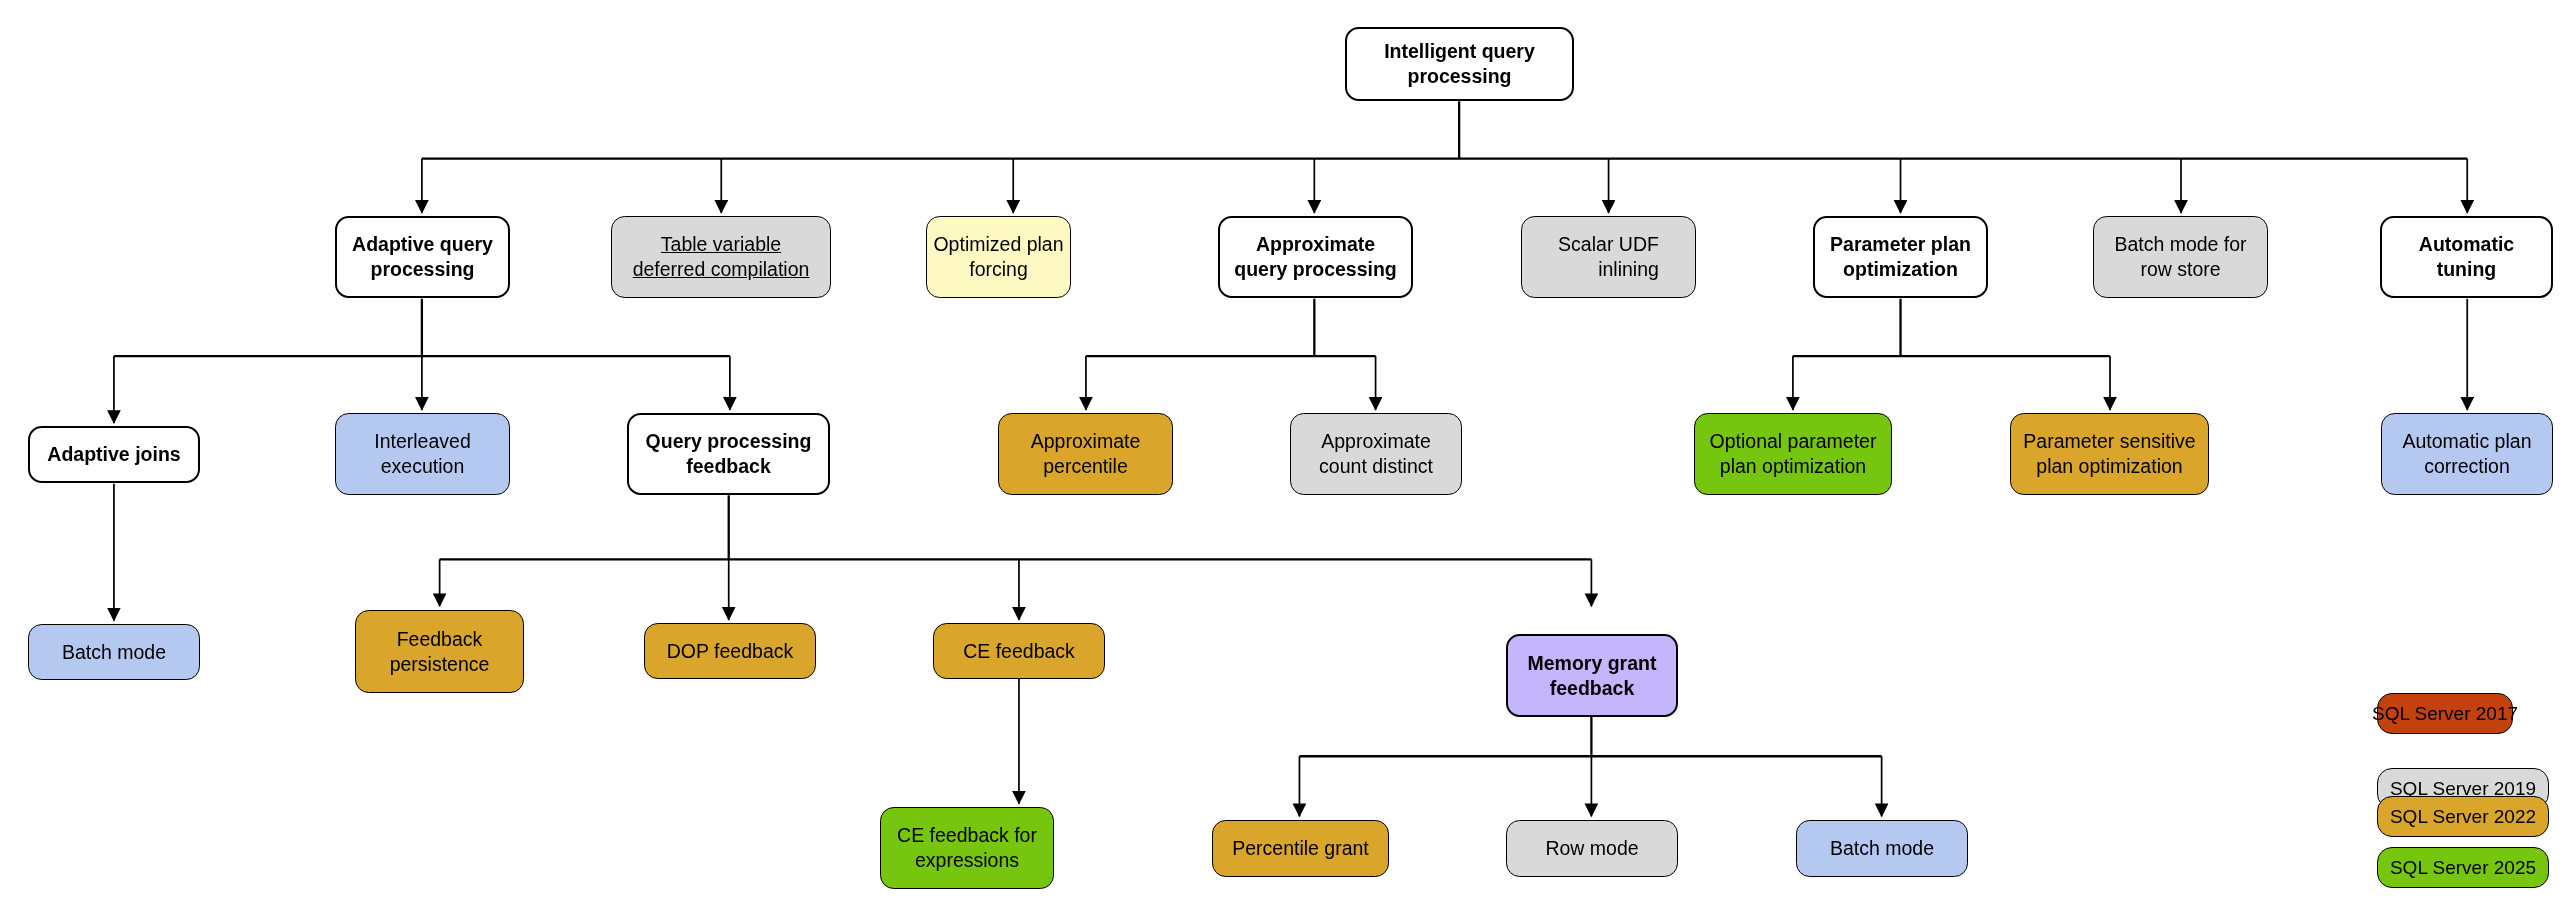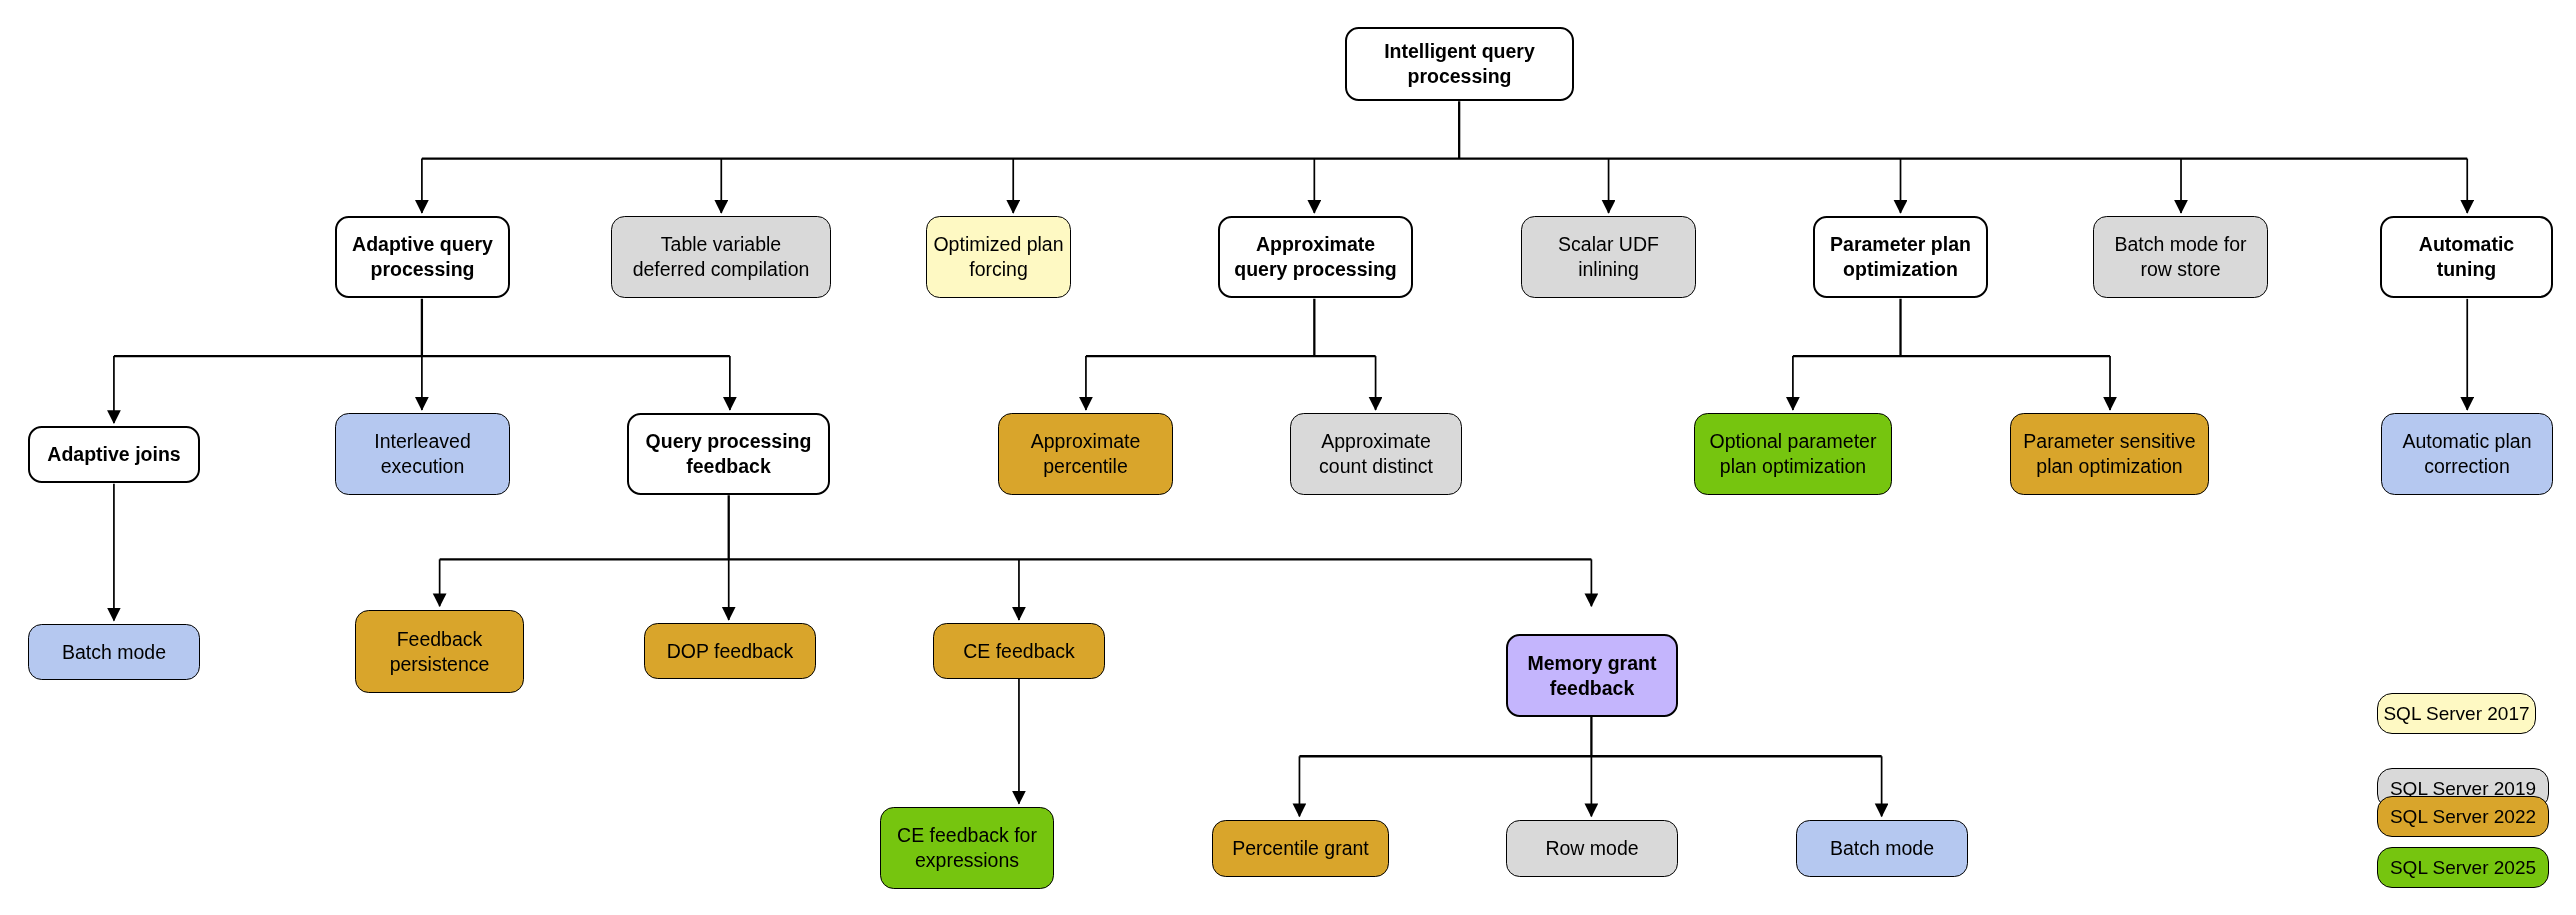--- a/index.html
+++ b/index.html
@@ -76,27 +76,27 @@
     <line x1="2270" y1="1321" x2="2270" y2="1426" stroke="#000" stroke-width="3" marker-end="url(#arr)"></line>
     <line x1="2780" y1="1321" x2="2780" y2="1426" stroke="#000" stroke-width="3" marker-end="url(#arr)"></line>
     <line x1="3287" y1="1321" x2="3287" y2="1426" stroke="#000" stroke-width="3" marker-end="url(#arr)"></line>
   </svg>
 
   <div class="node hd" style="left: 1345px; top: 27px; width: 229px; height: 74px; background: rgb(255, 255, 255); border-color: rgb(0, 0, 0);">Intelligent query
 processing</div>
 
   <div class="node hd" style="left: 335px; top: 216px; width: 175px; height: 82px; background: rgb(255, 255, 255); border-color: rgb(0, 0, 0);">Adaptive query
 processing</div>
-  <div class="node" style="left: 611px; top: 216px; width: 220px; height: 82px; background: rgb(217, 217, 217); border-color: rgb(0, 0, 0);">Table variable
+  <div class="node" style="left: 611px; top: 216px; width: 220px; height: 82px; background: rgb(217, 217, 217); border-color: rgb(0, 0, 0); text-decoration: underline;">Table variable
 deferred compilation</div>
   <div class="node" style="left: 926px; top: 216px; width: 145px; height: 82px; background: #fef9c3; border-color: rgb(0, 0, 0);">Optimized plan
 forcing</div>
   <div class="node hd" style="left: 1218px; top: 216px; width: 195px; height: 82px; background: rgb(255, 255, 255); border-color: rgb(0, 0, 0);">Approximate
 query processing</div>
-  <div class="node" style="left: 1521px; top: 216px; width: 175px; height: 82px; background: rgb(217, 217, 217); border-color: rgb(0, 0, 0);">Scalar UDF
+  <div class="node" style="left: 1521px; top: 216px; width: 175px; height: 82px; background: rgb(217, 217, 217); border-color: rgb(0, 0, 0); text-align: right;">Scalar UDF
 inlining</div>
   <div class="node hd" style="left: 1813px; top: 216px; width: 175px; height: 82px; background: rgb(255, 255, 255); border-color: rgb(0, 0, 0);">Parameter plan
 optimization</div>
   <div class="node" style="left: 2093px; top: 216px; width: 175px; height: 82px; background: rgb(217, 217, 217); border-color: rgb(0, 0, 0);">Batch mode for
 row store</div>
   <div class="node hd" style="left: 2380px; top: 216px; width: 173px; height: 82px; background: rgb(255, 255, 255); border-color: rgb(0, 0, 0);">Automatic
 tuning</div>
 
   <div class="node hd" style="left: 28px; top: 426px; width: 172px; height: 57px; background: rgb(255, 255, 255); border-color: rgb(0, 0, 0);">Adaptive joins</div>
   <div class="node" style="left: 335px; top: 413px; width: 175px; height: 82px; background: rgb(181, 200, 240); border-color: rgb(0, 0, 0);">Interleaved
@@ -122,20 +122,20 @@
   <div class="node hd" style="left: 1506px; top: 634px; width: 172px; height: 83px; background: #c4b5fd; border-color: rgb(0, 0, 0);">Memory grant
 feedback</div>
 
   <div class="node" style="left: 880px; top: 807px; width: 174px; height: 82px; background: rgb(118, 197, 15); border-color: rgb(0, 0, 0);">CE feedback for
 expressions</div>
   <div class="node" style="left: 1212px; top: 820px; width: 177px; height: 57px; background: rgb(217, 165, 43); border-color: rgb(0, 0, 0);">Percentile grant</div>
   <div class="node" style="left: 1506px; top: 820px; width: 172px; height: 57px; background: rgb(217, 217, 217); border-color: rgb(0, 0, 0);">Row mode</div>
   <div class="node" style="left: 1796px; top: 820px; width: 172px; height: 57px; background: rgb(181, 200, 240); border-color: rgb(0, 0, 0);">Batch mode</div>
 
   <div>
-    <div class="pill" style="left: 2377px; top: 693px; width: 159px; height: 41px; background: #fef9c3; border-color: rgb(0, 0, 0);">SQL Server 2017</div>
+    <div class="pill" style="left: 2377px; top: 693px; width: 136px; height: 41px; background: #c2410c; border-color: rgb(0, 0, 0);">SQL Server 2017</div>
     <div class="pill" style="left: 2377px; top: 745px; width: 172px; height: 41px; background: rgb(217, 217, 217); border-color: rgb(0, 0, 0); margin-top: 23px;">SQL Server 2019</div>
     <div class="pill" style="left: 2377px; top: 796px; width: 172px; height: 41px; background: rgb(217, 165, 43); border-color: rgb(0, 0, 0);">SQL Server 2022</div>
     <div class="pill" style="left: 2377px; top: 847px; width: 172px; height: 41px; background: rgb(118, 197, 15); border-color: rgb(0, 0, 0);">SQL Server 2025</div>
   </div>
 
 </div>
 
 
 </body></html>

